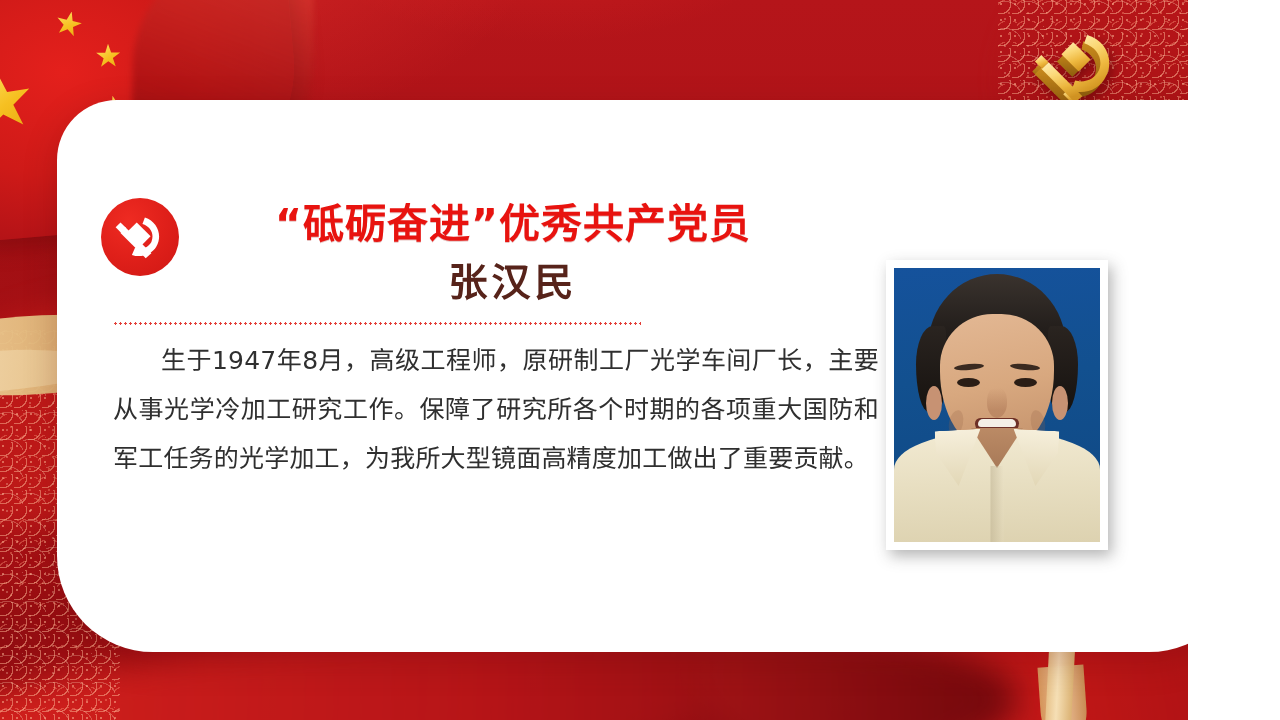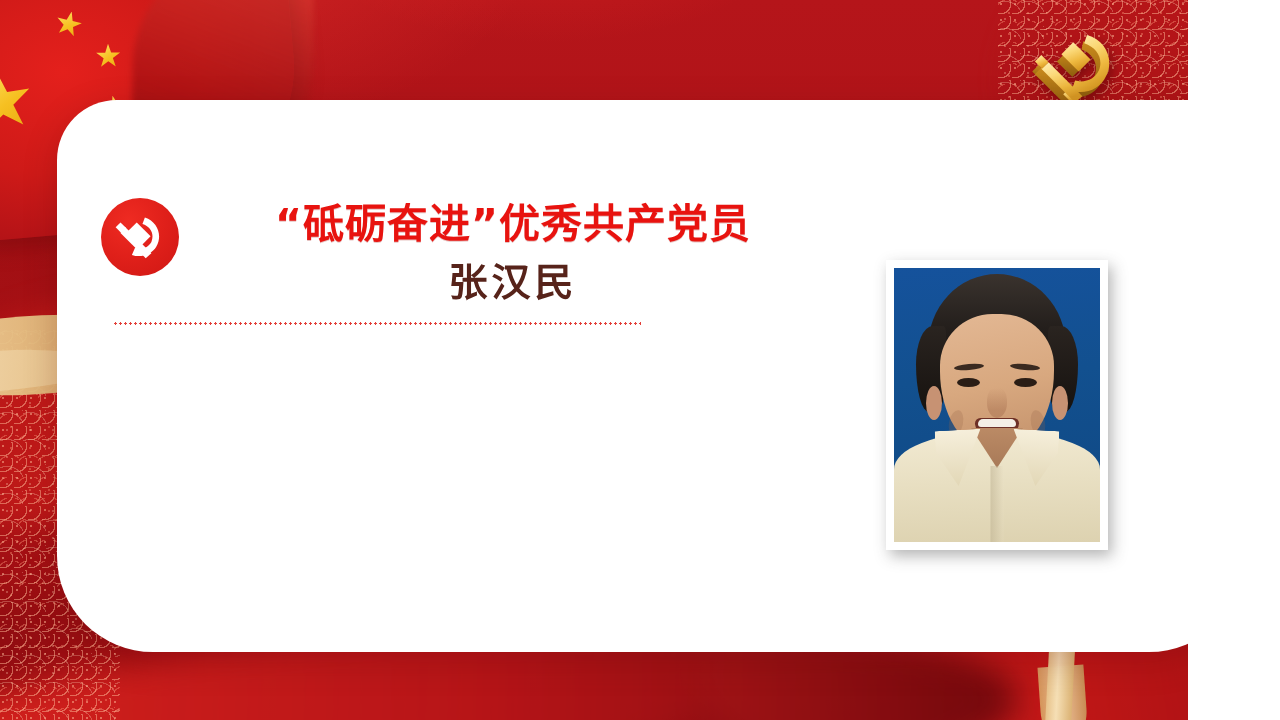--- a/index.html
+++ b/index.html
@@ -419,20 +419,21 @@
       </svg>
     </div>
 
     <div class="title-wrap">
       <div class="title-main">“砥砺奋进”优秀共产党员</div>
       <div class="title-name">张汉民</div>
     </div>
 
     <div class="divider"></div>
 
+    <p class="body-text">生于1947年8月，高级工程师，原研制工厂光学车间厂长，主要从事光学冷加工研究工作。保障了研究所各个时期的各项重大国防和军工任务的光学加工，为我所大型镜面高精度加工做出了重要贡献。</p>
 
     <div class="portrait">
       <div class="photo">
         <div class="p-hair"></div>
         <div class="p-hair-side-l"></div>
         <div class="p-hair-side-r"></div>
         <div class="p-ear-l"></div>
         <div class="p-ear-r"></div>
         <div class="p-neck"></div>
         <div class="p-face">

